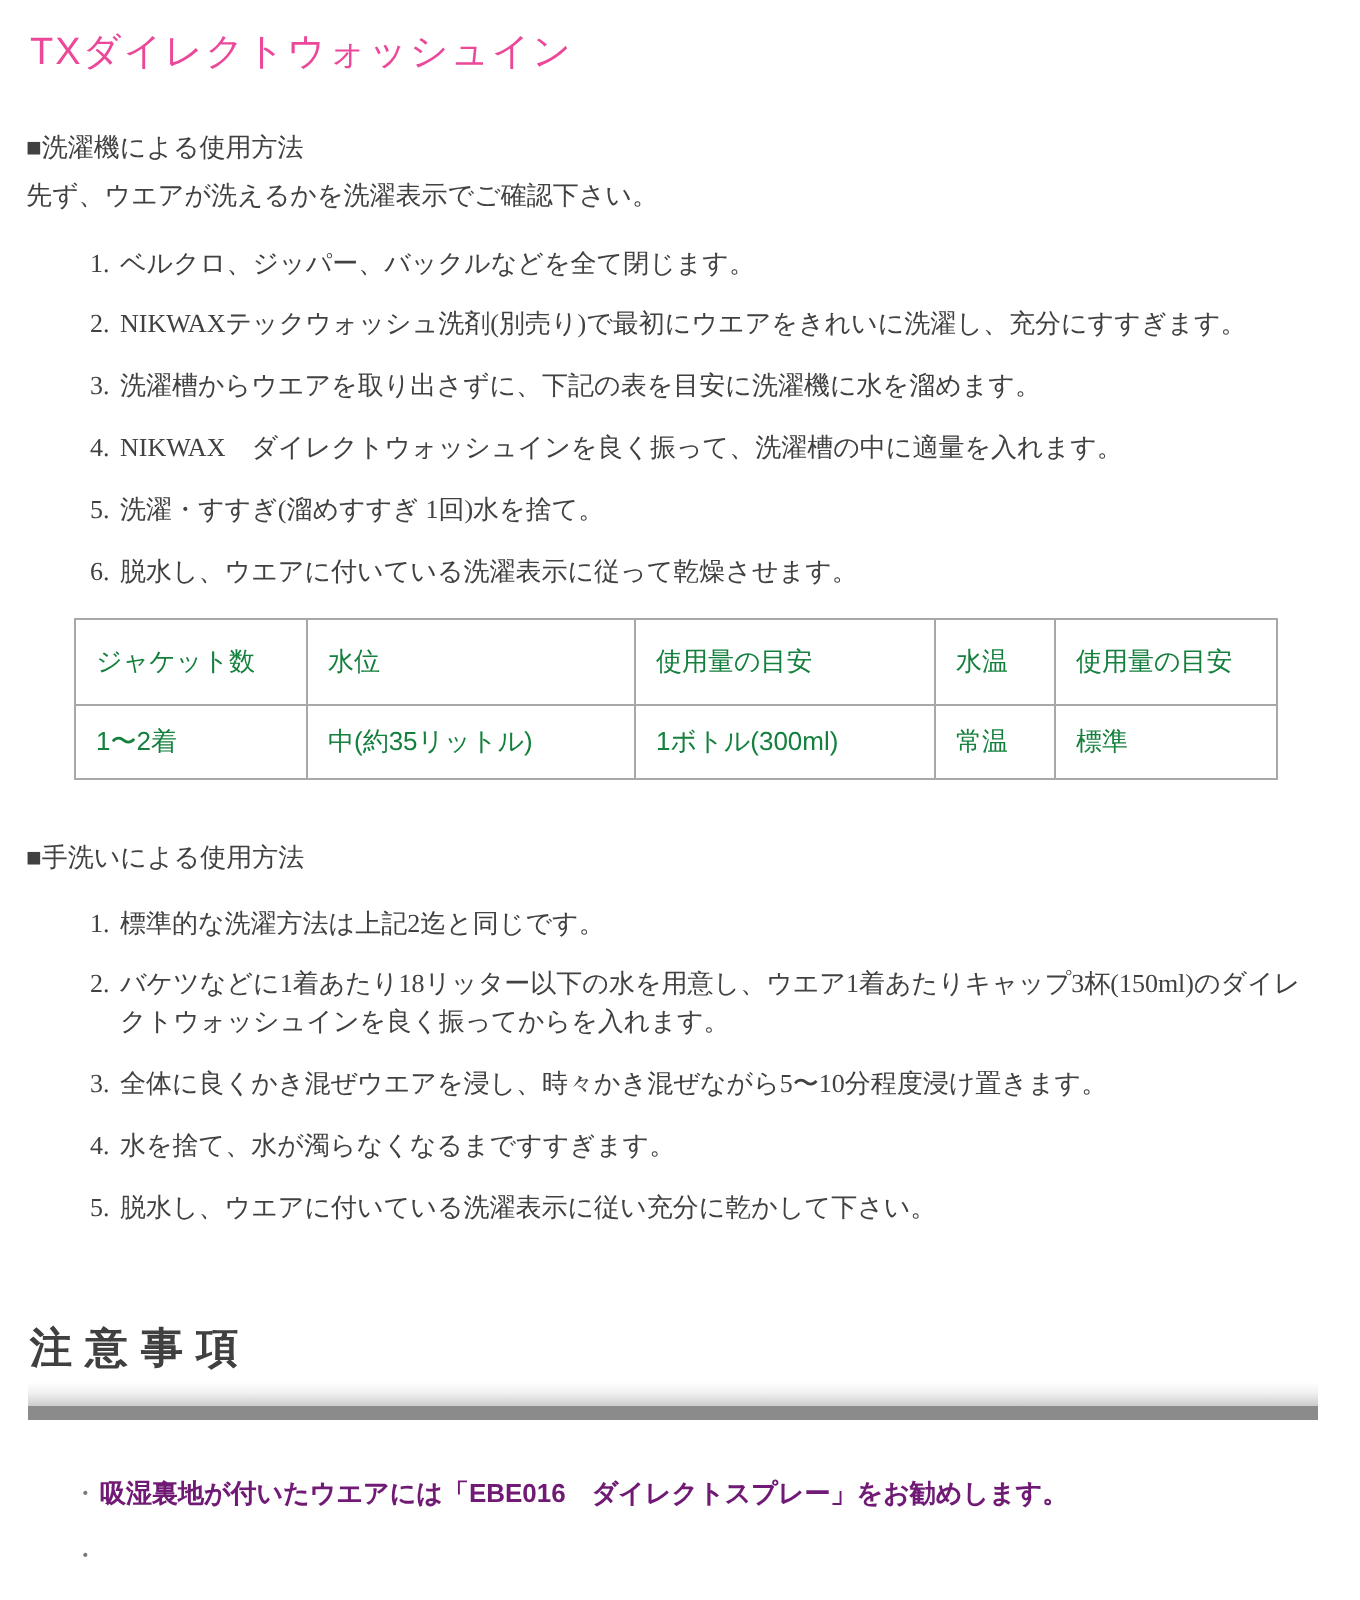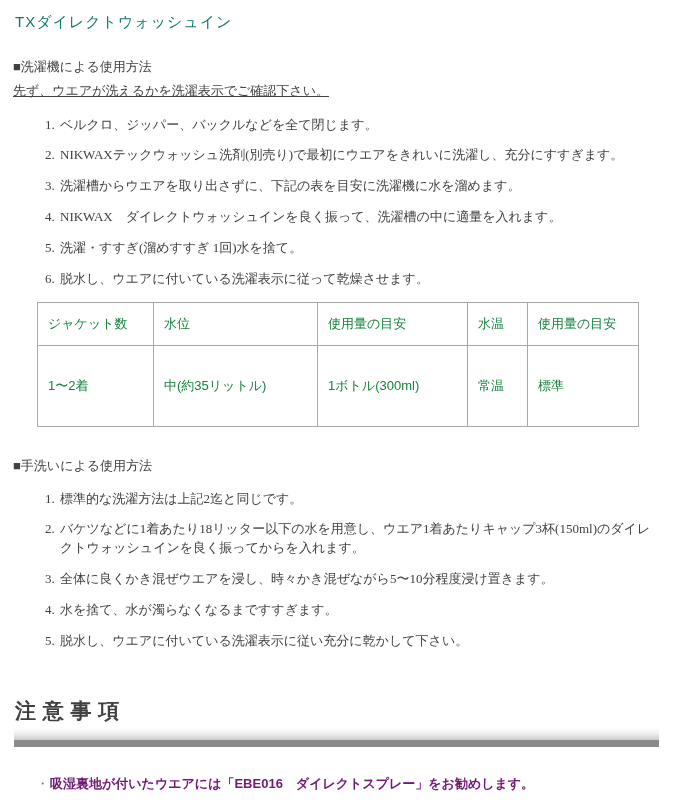--- a/index.html
+++ b/index.html
@@ -9,35 +9,34 @@
   }
   body {
     width: 680px;
     height: 800px;
     font-family: "Liberation Sans", "DejaVu Sans", sans-serif;
     color: #414141;
     font-size: 13px;
     overflow: hidden;
   }
   .page-title {
-    font-size: 15px;
+    font-size: 19px;
     font-weight: normal;
-    color: #0f766e;
+    color: #ec4899;
     letter-spacing: 1px;
     margin: 13px 0 0 15px;
   }
   .section-heading {
     margin: 26px 0 0 13px;
     font-size: 13px;
     color: #414141;
   }
   .intro-text {
     margin: 5px 0 0 13px;
     line-height: 1.5;
-    text-decoration: underline;
   }
   ol.steps {
     margin: 15px 0 0 0;
     padding: 0 0 0 58px;
     list-style: decimal;
   }
   ol.steps li {
     margin-bottom: 12px;
     line-height: 1.45;
     padding-left: 2px;
@@ -53,21 +52,21 @@
   }
   table.usage-table th,
   table.usage-table td {
     border: 1px solid #a8a8a8;
     font-weight: normal;
     text-align: left;
     font-size: 13px;
     color: #15803d;
   }
   table.usage-table th { padding: 12px 10px; }
-  table.usage-table td { padding: 31px 10px; }
+  table.usage-table td { padding: 9px 10px; }
   .col-jackets { width: 116px; }
   .col-level   { width: 164px; }
   .col-amount  { width: 150px; }
   .col-temp    { width: 60px;  }
   .col-mode    { width: 111px; }
 
   .hand-ol { margin-top: 16px; }
 
   .notice-heading {
     margin: 46px 0 0 15px;

